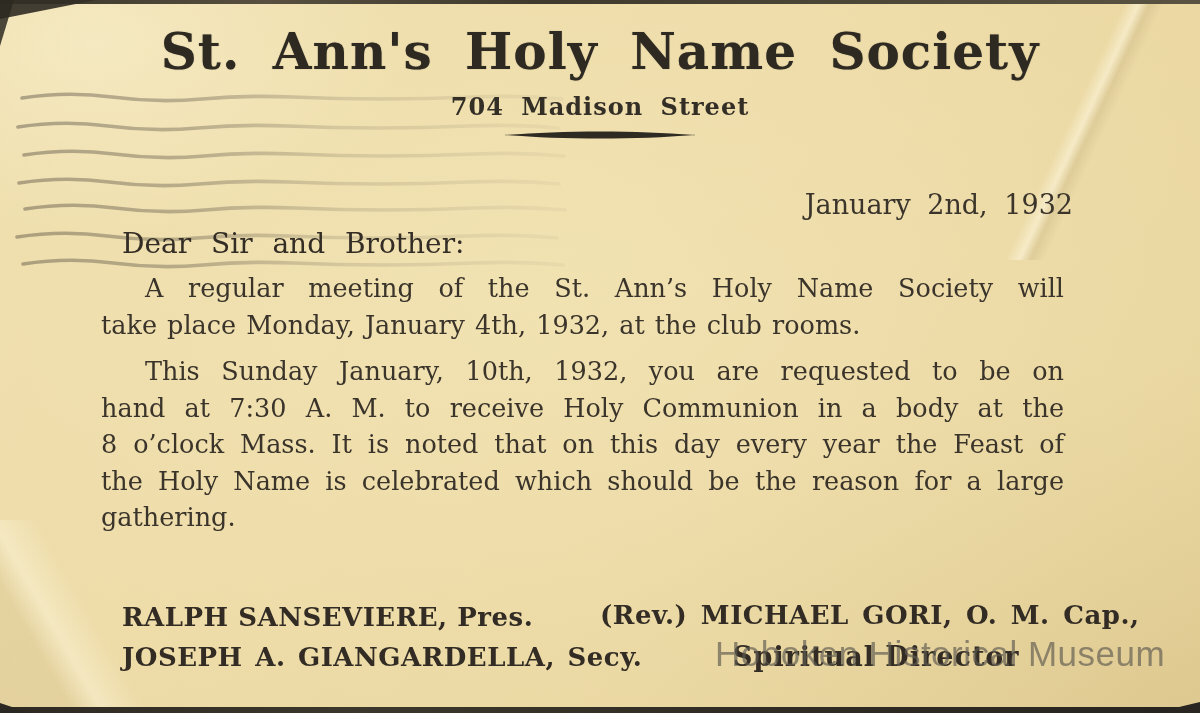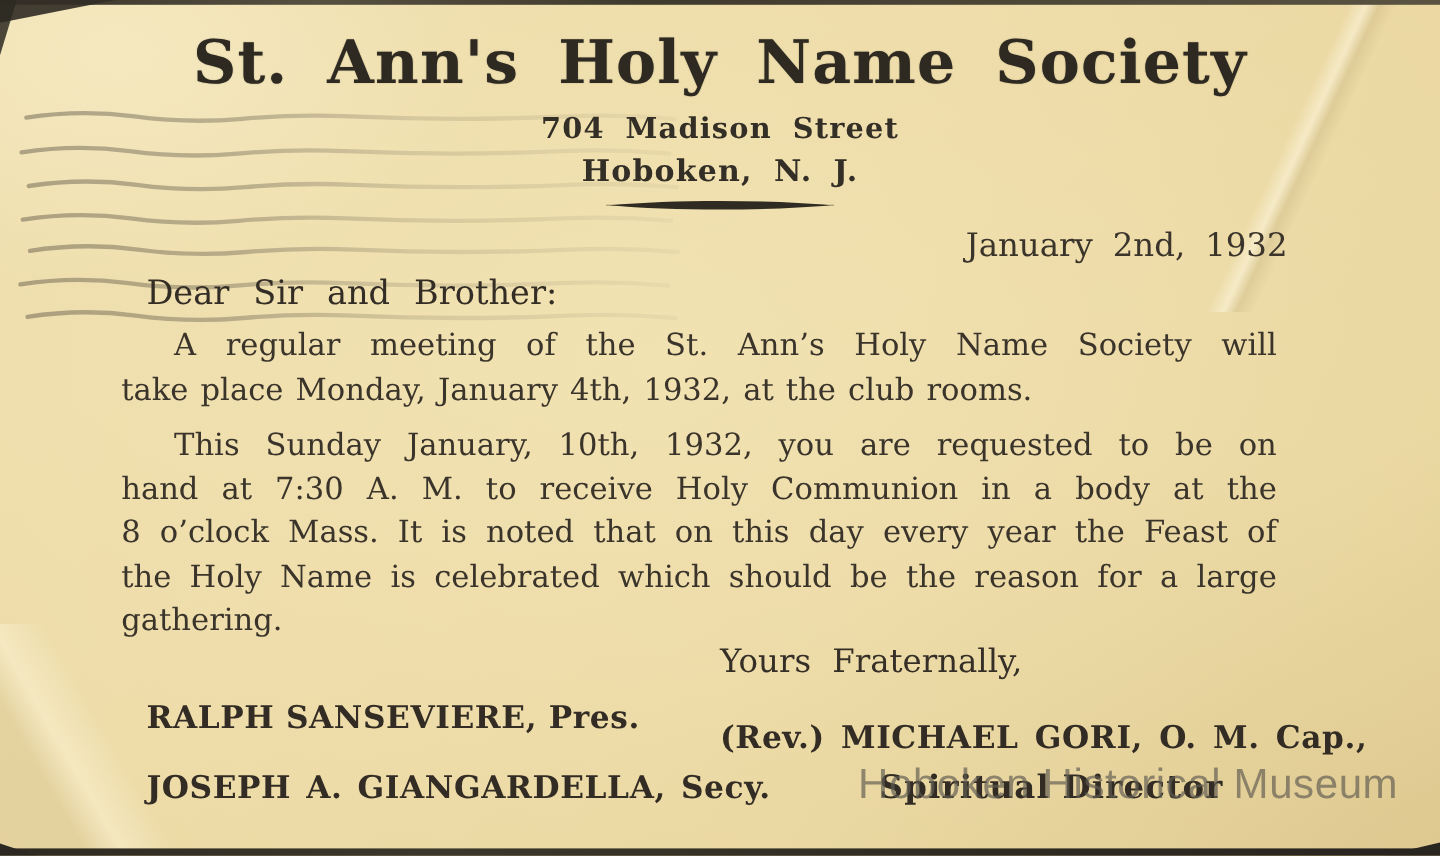--- a/index.html
+++ b/index.html
@@ -54,21 +54,21 @@
   .para{position:absolute;left:101px;width:963px;font-size:25.5px;color:#3a342b;word-spacing:2px;}
   .para .line{height:36.5px;line-height:36.5px;}
   .para .line.just{text-align:justify;text-align-last:justify;}
   .para .line.indent{text-indent:44px;}
   .para1{top:270px;}
   .para2{top:353px;}
 
   .closing{position:absolute;left:600px;top:536px;font-size:27px;word-spacing:9px;color:#352f27;}
 
   .sig{font-weight:700;font-size:26px;letter-spacing:.5px;color:#322c24;}
-  .sig-row1-left{position:absolute;left:122px;top:584px;}
+  .sig-row1-left{position:absolute;left:122px;top:602px;}
   .sig-row1-right{position:absolute;left:600px;top:600px;word-spacing:4px;}
   .sig-row2-left{position:absolute;left:122px;top:642px;word-spacing:3px;}
   .sig-row2-right{position:absolute;left:733px;top:641px;font-size:27px;letter-spacing:1px;}
 
   .watermark{
     position:absolute;left:715px;top:634px;width:460px;
     font-family:"Liberation Sans", sans-serif;
     font-size:35px;letter-spacing:.5px;
     color:rgba(97,93,83,.68);
     white-space:nowrap;
@@ -98,21 +98,20 @@
       <path d="M19 105 q45 -7 90 -1 t90 2 t90 -2 t90 2 t90 -2 t90 2"></path>
       <path d="M25 131 q45 -7 90 -1 t90 2 t90 -2 t90 2 t90 -2 t90 2"></path>
       <path d="M17 159 q45 -7 90 -1 t90 2 t90 -2 t90 2 t90 -2 t90 2"></path>
       <path d="M23 186 q45 -7 90 -1 t90 2 t90 -2 t90 2 t90 -2 t90 2"></path>
     </g>
   </svg>
 
   <div class="header">
     <div class="society-name">St. Ann's Holy Name Society</div>
     <div class="addr addr1">704 Madison Street</div>
-    <div class="addr addr2">Hoboken, N. J.</div>
     <div class="divider">
       <svg width="190" height="12" viewBox="0 0 190 12">
         <path d="M3 6 C 55 1.2, 135 1.2, 187 6 C 135 10.8, 55 10.8, 3 6 Z" fill="#2f2b23"></path>
         <path d="M0 6 H190" stroke="#2f2b23" stroke-width="0.8" opacity="0.5"></path>
       </svg>
     </div>
   </div>
 
   <div class="date-line">January 2nd, 1932</div>
 
@@ -124,21 +123,20 @@
   </div>
 
   <div class="para para2">
     <div class="line just indent">This Sunday January, 10th, 1932, you are requested to be on</div>
     <div class="line just">hand at 7:30 A. M. to receive Holy Communion in a body at the</div>
     <div class="line just">8 o’clock Mass.  It is noted that on this day every year the Feast of</div>
     <div class="line just">the Holy Name is celebrated which should be the reason for a large</div>
     <div class="line">gathering.</div>
   </div>
 
-  <div class="closing">Yours Fraternally,</div>
 
   <div class="sig sig-row1-left">RALPH SANSEVIERE, Pres.</div>
   <div class="sig sig-row2-left">JOSEPH A. GIANGARDELLA, Secy.</div>
   <div class="sig sig-row1-right">(Rev.) MICHAEL GORI, O. M. Cap.,</div>
   <div class="sig sig-row2-right">Spiritual Director</div>
 
   <div class="watermark">Hoboken Historical Museum</div>
 
   <div class="edge-top"></div>
   <div class="edge-bottom"></div>

